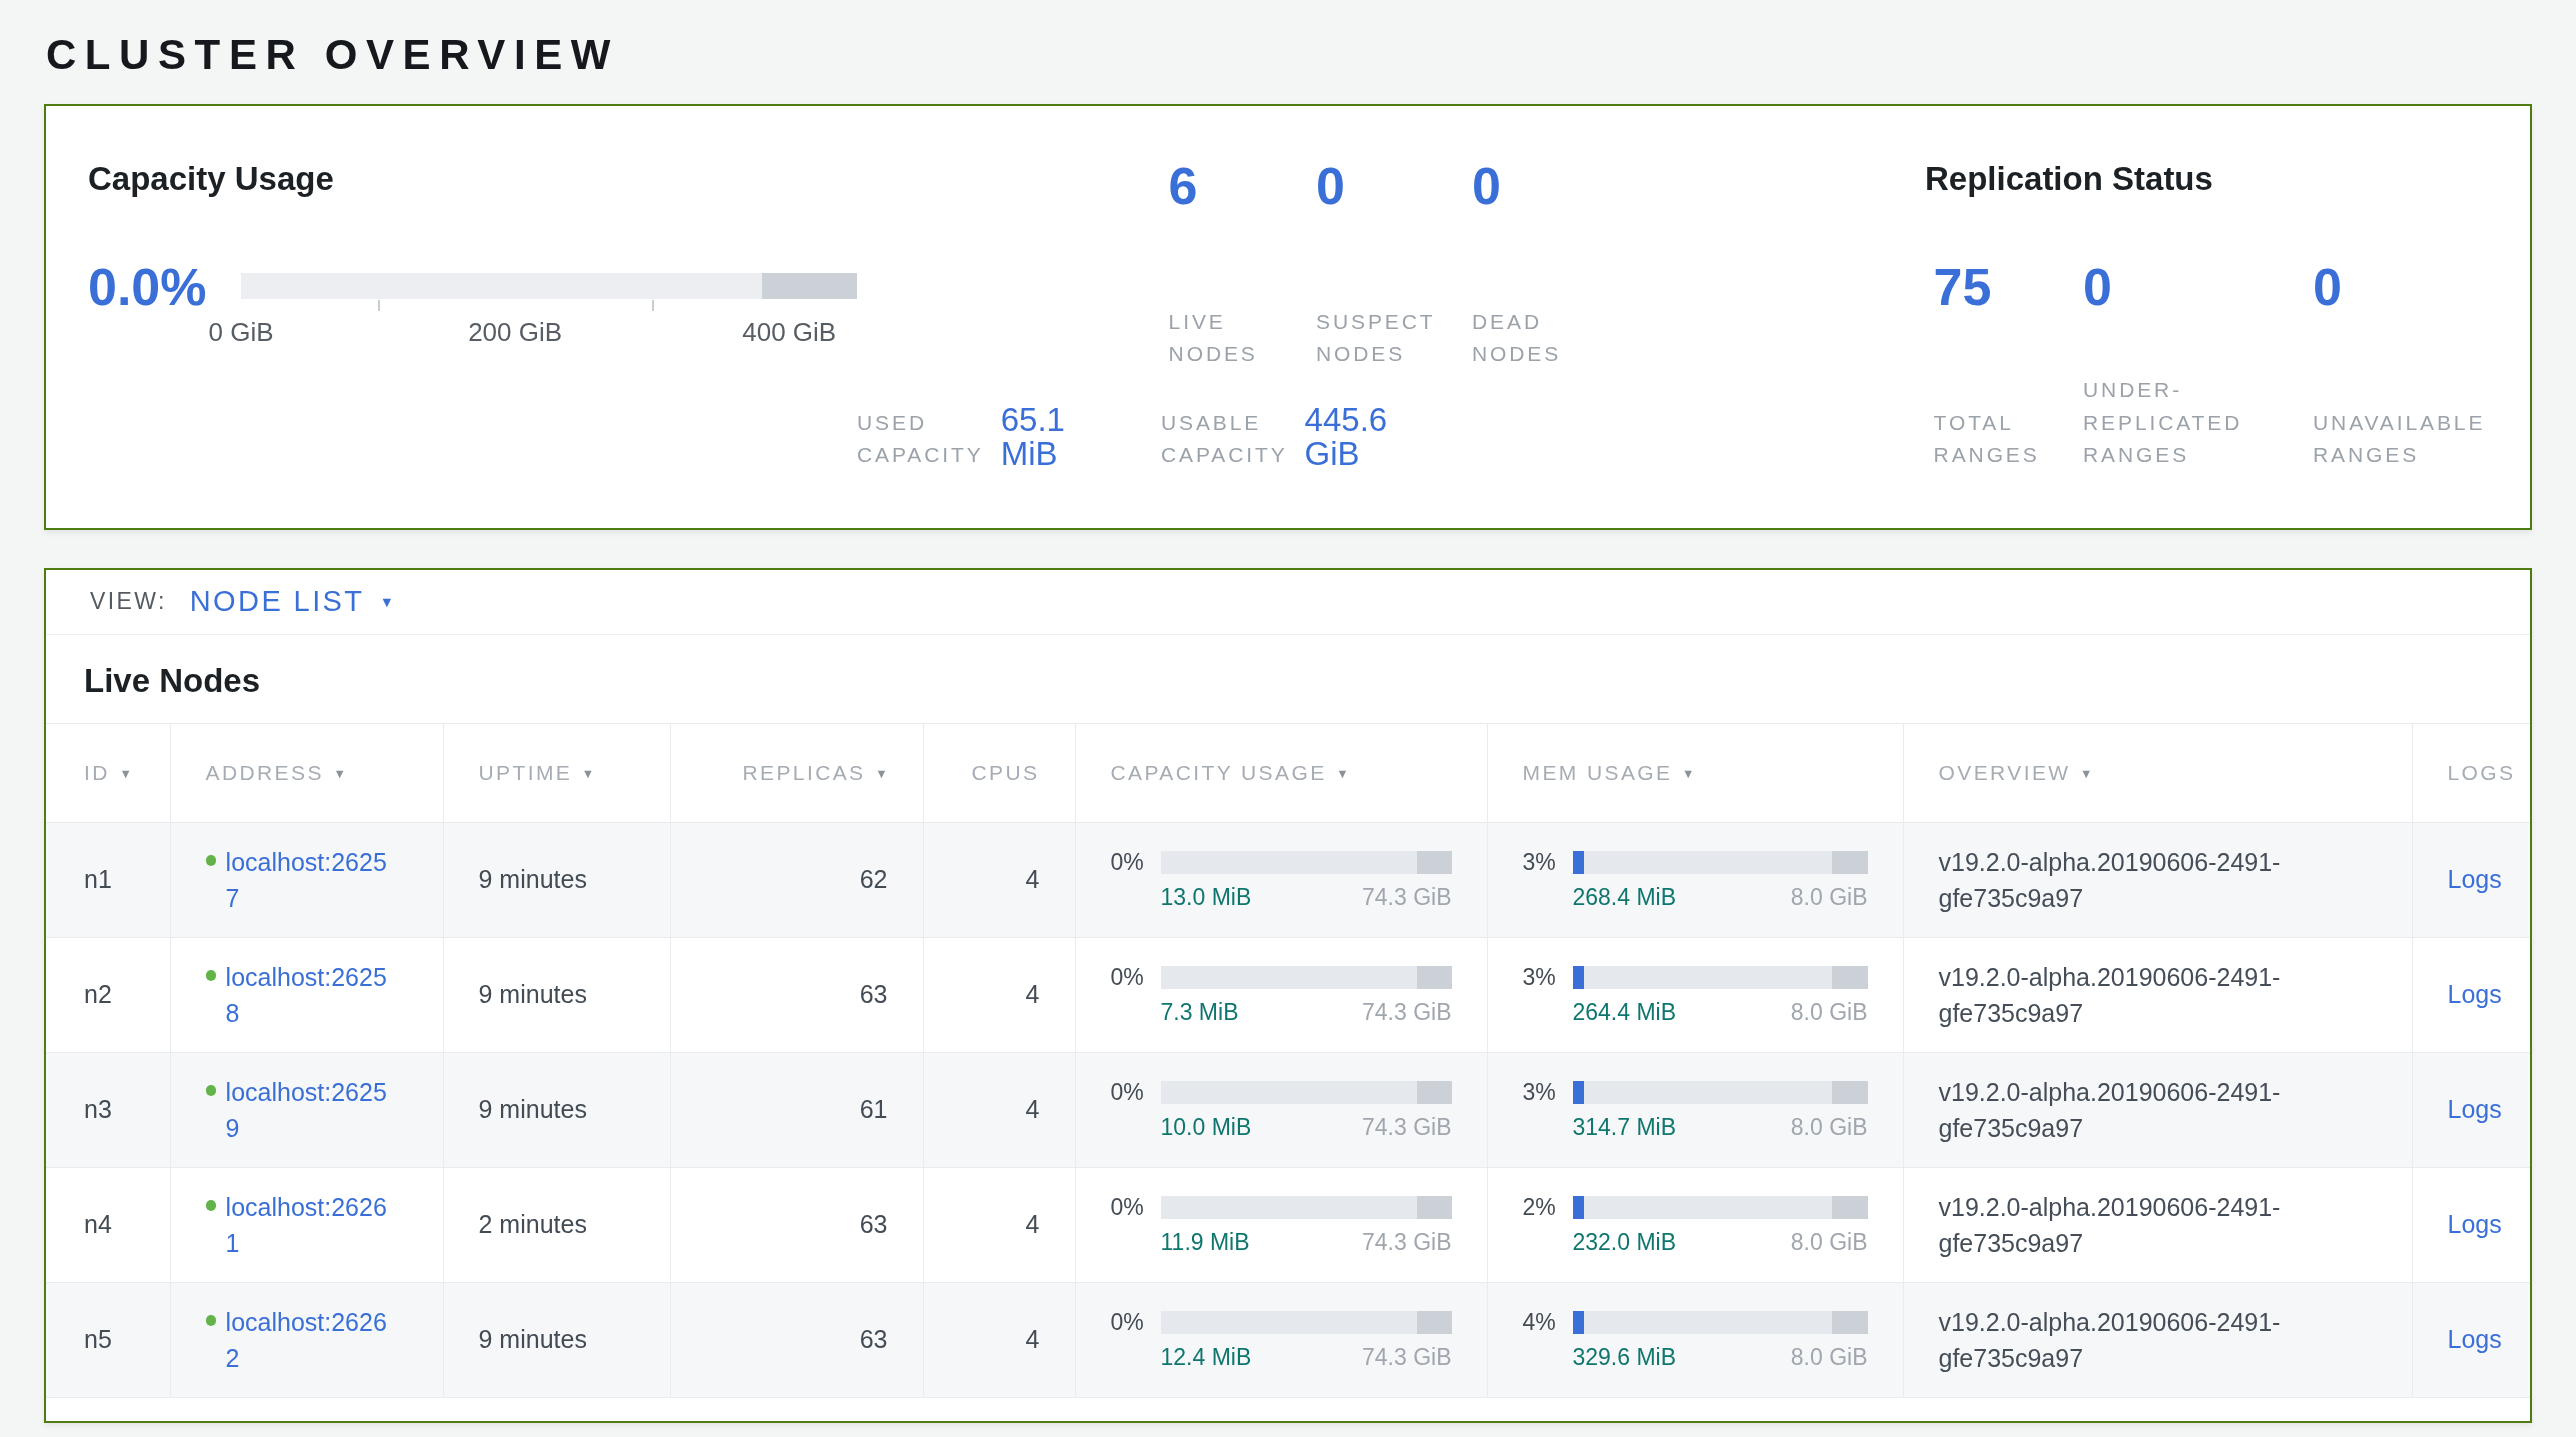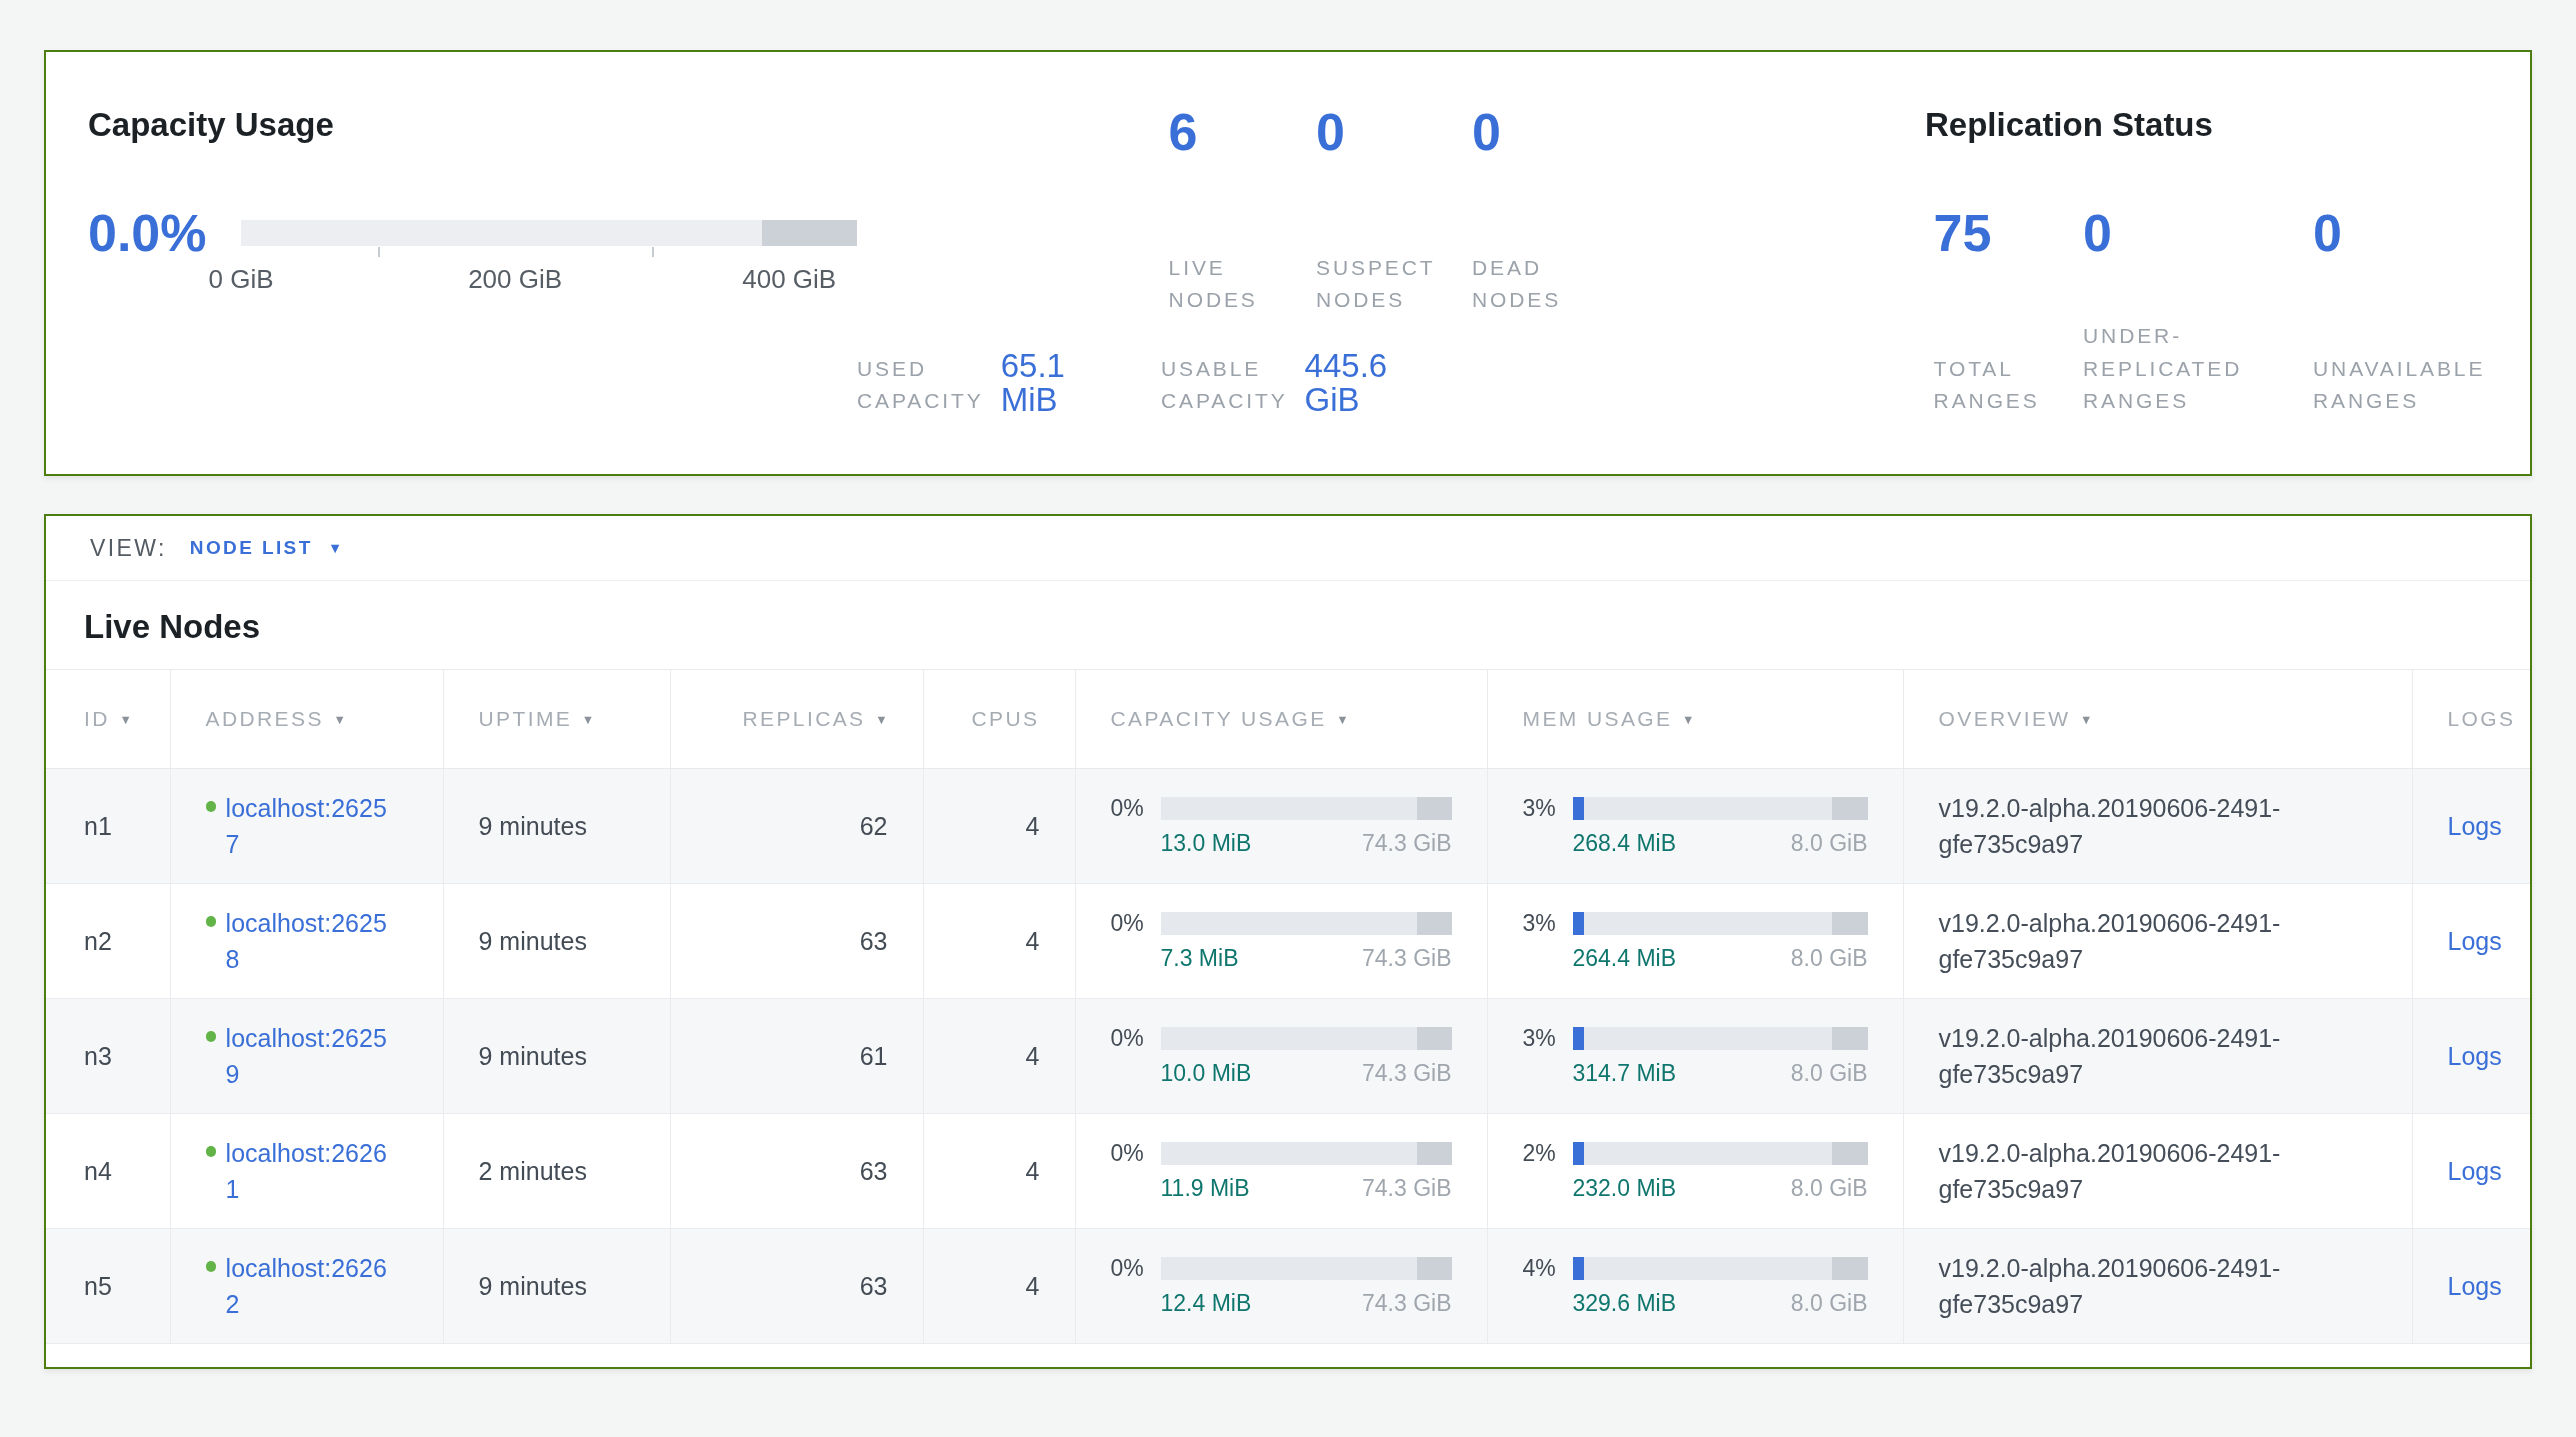--- a/index.html
+++ b/index.html
@@ -60,21 +60,21 @@
   .stat-col .mini-label { margin-top: auto; }
 
   
   .nodes-card { margin-top: 38px; height: 855px; overflow: hidden; }
   .view-bar {
     height: 65px; display: flex; align-items: center;
     padding: 0 44px; border-bottom: 1px solid #eceef1;
   }
   .view-label { font-size: 23px; letter-spacing: 2.4px; color: #545b62; }
   .view-select { display: flex; align-items: center; margin-left: 23px; cursor: pointer; }
-  .view-selected { font-size: 19px; letter-spacing: 2.4px; color: var(--accent); font-weight: 700; }
+  .view-selected { font-size: 29px; letter-spacing: 2.4px; color: var(--accent); font-weight: 400; }
   .view-caret { margin-left: 15.3px; font-size: 14.4px; color: var(--accent); }
 
   .table-title { font-size: 33px; font-weight: 700; color: #1c2126; margin: 0; padding: 27px 44px 23px 38px; }
 
   table { width: 100%; border-collapse: collapse; table-layout: fixed; }
   thead th {
     height: 99px; border-top: 1px solid #e7e9ec; border-bottom: 1px solid #e7e9ec;
     font-size: 21px; font-weight: 400; letter-spacing: 2.4px; color: #a6acb3;
     text-align: left; padding: 0 35px; white-space: nowrap;
   }
@@ -107,20 +107,21 @@
   .total-val { color: #9fa6ad; }
 
   .version { max-width: 426px; line-height: 1.45; color: #454e58; }
   .footer-space { height: 31px; background: #fff; }
 </style>
 </head>
 <body>
 
 <div class="page">
 
+  <h1 class="page-title">CLUSTER OVERVIEW</h1>
 
   <div class="card summary-card">
 
     <div class="sec sec-capacity">
       <h2 class="section-title">Capacity Usage</h2>
       <div class="sec-body">
         <div class="gauge-row">
           <div class="cap-pct">0.0%</div>
           <div class="gauge">
             <div class="gauge-bar">

